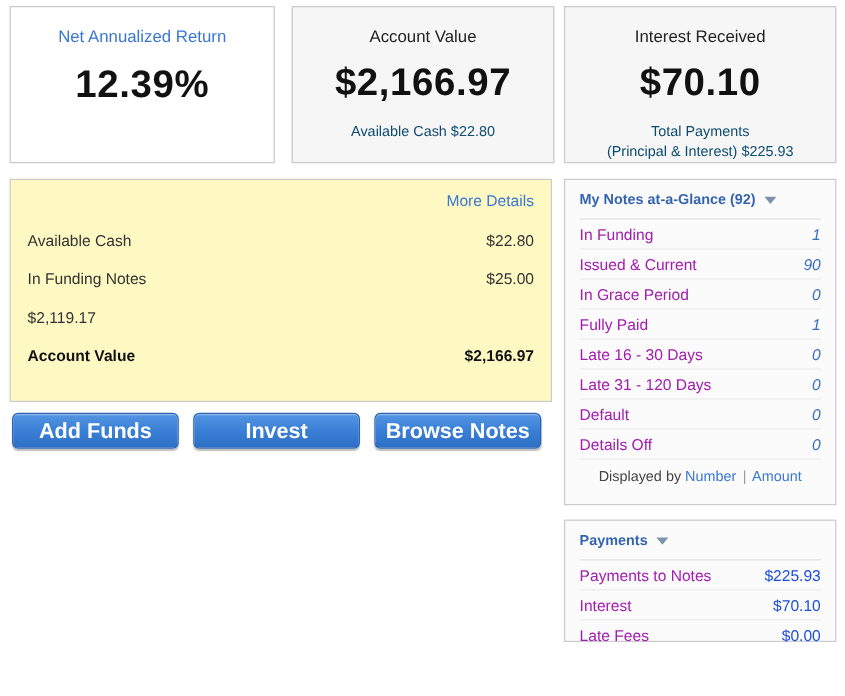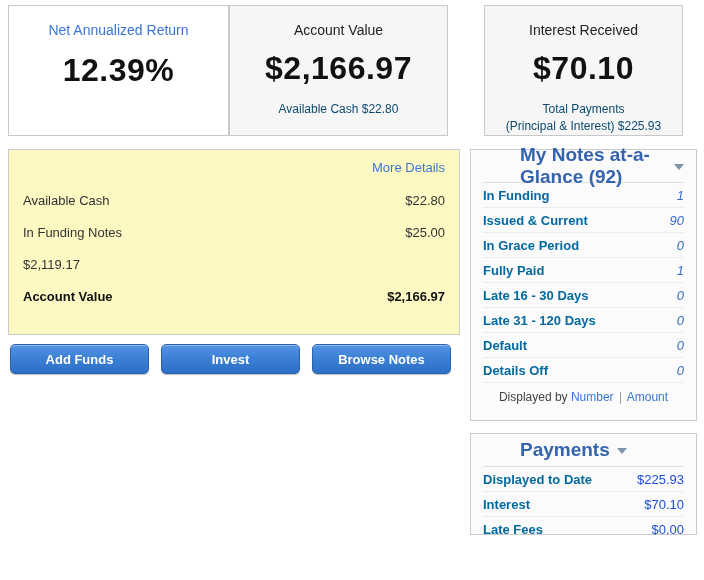--- a/index.html
+++ b/index.html
@@ -10,23 +10,23 @@
   }
   .page { padding:5px 7px 0 8px; }
 
   
   .top-row { display:flex; }
   .card {
     border:1px solid #c9c9c9; height:131px; text-align:center;
     padding-top:16px; background:#f6f6f6; cursor:pointer;
   }
   .card.selected { background:#fff; }
-  .card1 { width:221px; }
+  .card1 { width:221px; margin-right:14px; }
   .card2 { width:219px; margin-right:8px; }
-  .card3 { width:199px;margin-left:28px; }
+  .card3 { width:227px; }
   .card-title { font-size:14px; color:#222; }
   .card1 .card-title { color:#3a77d2; }
   .card-value { font-size:32px; font-weight:bold; color:#111; margin-top:14px; letter-spacing:0.5px; }
   .card-sub { font-size:12px; color:#0c4a6e; margin-top:14px; line-height:17px; }
   .card3 .card-value, .card2 .card-value { margin-top:12px; }
 
   
   .cols { display:flex; margin-top:13px; }
   .left-col { width:452px; margin-right:10px; }
   .right-col { width:227px; }
@@ -40,50 +40,50 @@
   .link { color:#3a77d2; text-decoration:none; cursor:pointer; }
   .drow { display:flex; justify-content:space-between; padding:9px 0 8px 0; }
   .drow .dlabel { color:#333; }
   .drow .dvalue { color:#333; }
   .drow.bold .dlabel, .drow.bold .dvalue { font-weight:bold; color:#111; }
 
   
   .btn-row { display:flex; margin-top:9px; margin-left:2px; }
   .btn {
     width:139px; height:30px; margin-right:12px; border-radius:5px;
-    border:1px solid #2c63b0; color:#fff; font-weight:bold; font-size:13px;
+    border:1px solid #2c63b0; color:#fff; font-weight:bold; font-size:18px;
     font-family:"Liberation Sans", sans-serif;
     background:linear-gradient(to bottom,#5495e2 0%, #3a7fd6 50%, #2d6fc4 100%);
     box-shadow:inset 0 1px 0 rgba(255,255,255,0.35), 0 1px 1px rgba(0,0,0,0.25);
     cursor:pointer;
   }
   .btn:last-child { margin-right:0; }
 
   
   .side-panel {
     border:1px solid #cbcbcb; background:#fbfbfb; padding:0 12px;
   }
   .notes-panel { height:272px; margin-bottom:12px; }
   .payments-panel { height:102px; }
   .panel-header {
     display:flex; align-items:center; height:33px;
     border-bottom:1px solid #e0e0e0; cursor:pointer;
   }
-  .panel-title { color:#3564af; font-weight:bold; font-size:19px;margin-left:37px; }
+  .panel-title { color:#3564af; font-weight:bold; font-size:12px; }
   .tri {
     display:inline-block; width:0; height:0; margin-left:7px; margin-top:2px;
     border-left:5px solid transparent; border-right:5px solid transparent;
     border-top:6px solid #7d93aa;
   }
   .srow {
     display:flex; justify-content:space-between; align-items:center;
     height:25px; border-bottom:1px solid #ececec; font-size:13px;
   }
   .srow:last-of-type { border-bottom:none; }
-  .srow .slabel { color:#0369a1;font-weight:bold; }
+  .srow .slabel { color:#a21caf; }
   .srow .svalue-blue { color:#3a6fc0; font-style:italic; }
   .srow .svalue-black { color:#1d4ed8; }
   .notes-footer {
     text-align:center; font-size:12px; color:#444; padding-top:7px;
   }
   .notes-footer .link { font-size:12px; }
   .notes-footer .underline { }
   .notes-footer .sep { color:#999; margin:0 2px; }
 </style>
 </head>
@@ -188,21 +188,21 @@
           <a class="link">Amount</a>
         </div>
       </div>
 
       <div class="side-panel payments-panel">
         <div class="panel-header">
           <span class="panel-title">Payments</span>
           <span class="tri"></span>
         </div>
         <div class="srow">
-          <span class="slabel">Displayed to Date</span>
+          <span class="slabel">Payments to Notes</span>
           <span class="svalue-black">$225.93</span>
         </div>
         <div class="srow">
           <span class="slabel">Interest</span>
           <span class="svalue-black">$70.10</span>
         </div>
         <div class="srow">
           <span class="slabel">Late Fees</span>
           <span class="svalue-black">$0.00</span>
         </div>

